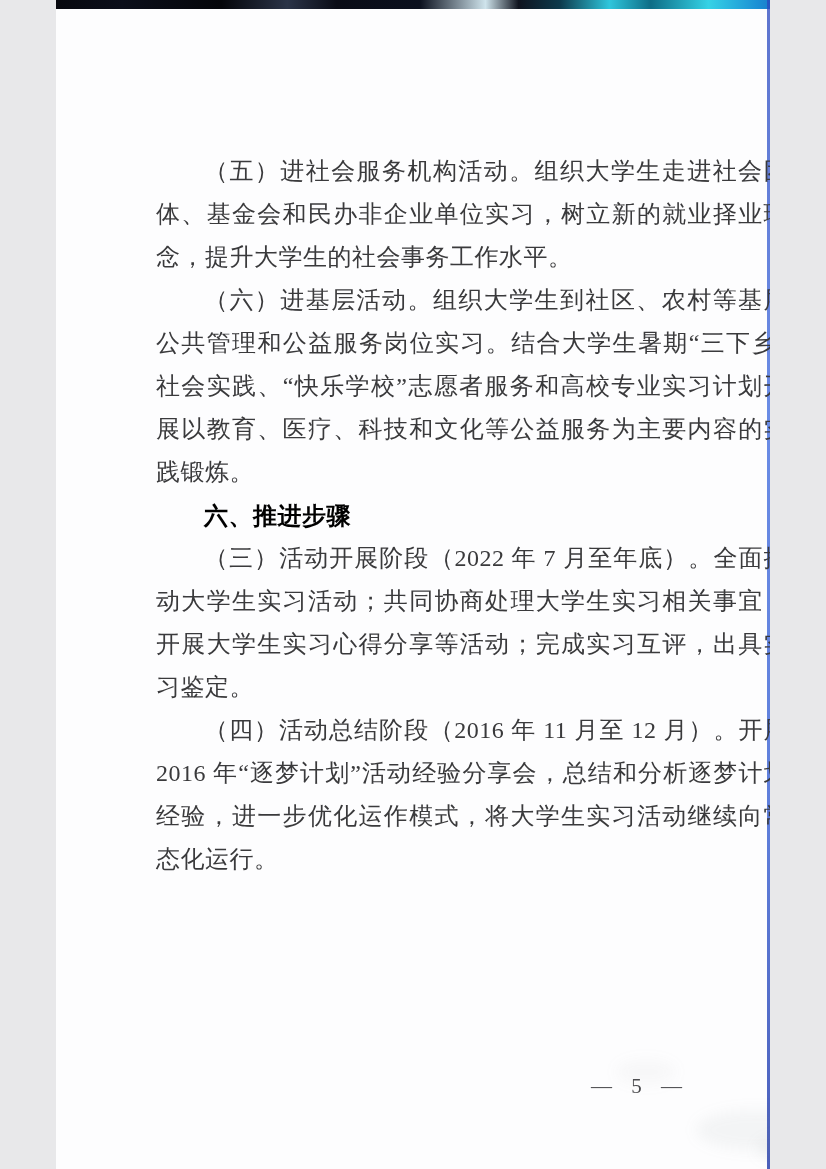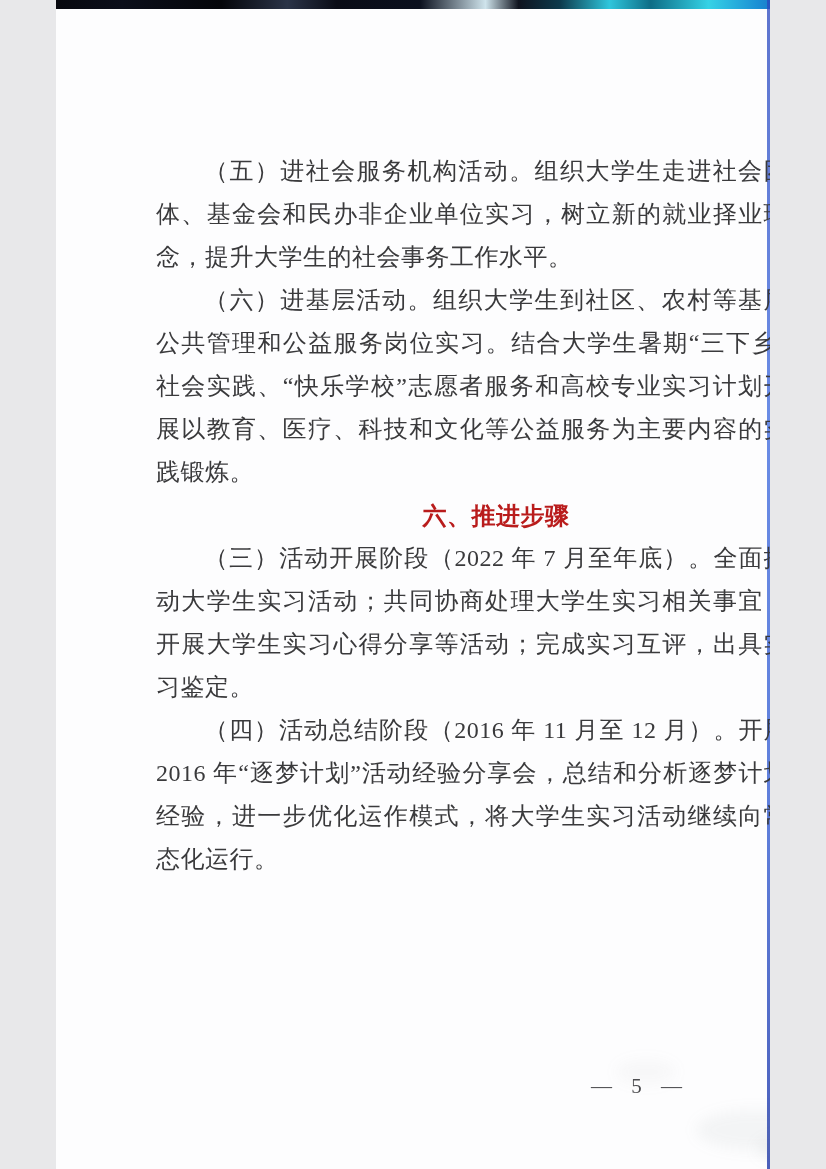--- a/index.html
+++ b/index.html
@@ -34,22 +34,22 @@
     font-size:24px; line-height:43px;
     text-align:justify;
     letter-spacing:0.5px;
   }
   .doc p { margin:0; text-indent:2em; }
   .doc .heading {
     margin:0; text-indent:2em;
     font-size:24px; line-height:43px;
     font-weight:bold;
     font-family:"Liberation Sans", sans-serif;
-    color:#b91c1c;
-    text-align:center;
+    color:#000000;
+    text-align:left;
   }
   .footer-pageno {
     position:absolute; top:1074px; right:88px;
     font-size:21px; line-height:24px;
     color:#4c4c4f;
     word-spacing:14px;
     font-family:"Liberation Serif", serif;
   }
   
   .smudge { position:absolute; border-radius:50%; filter:blur(7px); pointer-events:none; }

